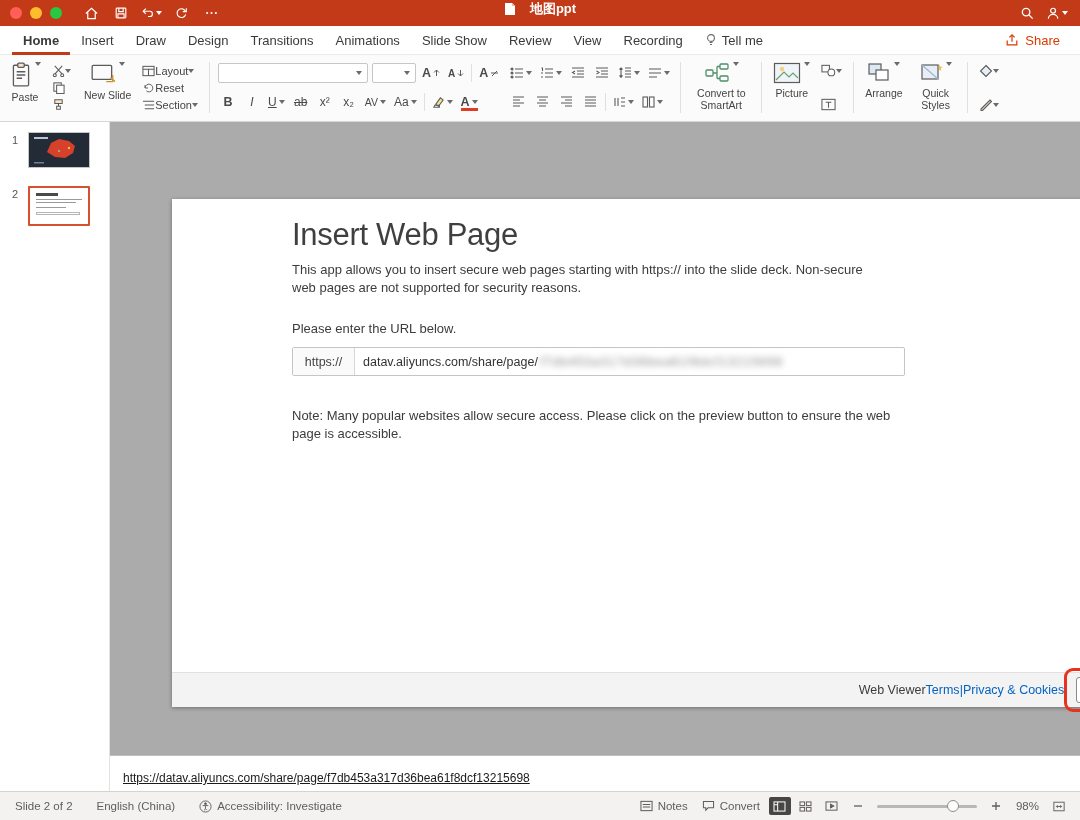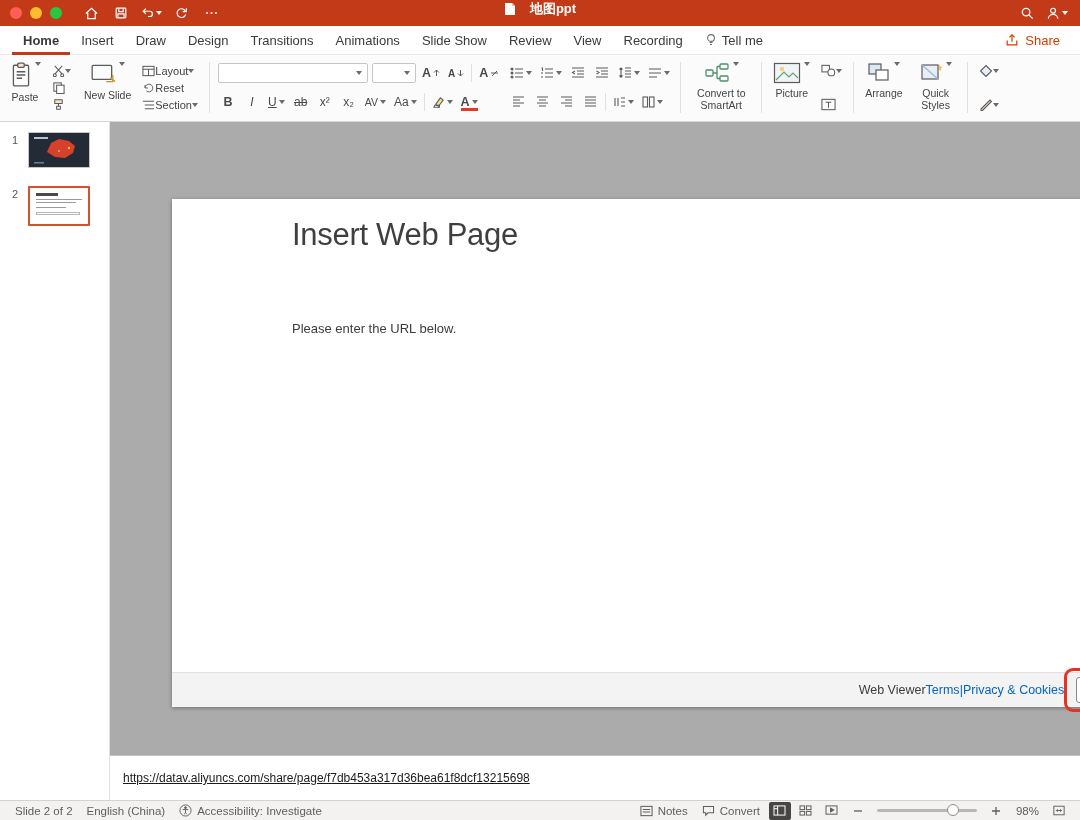--- a/index.html
+++ b/index.html
@@ -66,21 +66,21 @@
   .wv-footer{position:absolute;left:0;right:0;bottom:0;height:35px;background:#f3f3f3;border-top:1px solid #e1e1e1;display:flex;align-items:center;justify-content:flex-end;font-size:12.5px;color:#3c3c3c;overflow:visible;padding-right:26px}
   .wv-footer a{color:#0563c1;text-decoration:none}
   .preview-wrap{border:3px solid #e8321e;border-radius:9px;padding:6px 9px;background:transparent;margin:-10px 0}
   .preview-btn{background:#fff;border:1px solid #8a8a8a;border-radius:3px;font-size:12px;color:#333;padding:5px 15px;font-family:"Liberation Sans",sans-serif}
 
   
   .notespane{position:absolute;left:110px;right:0;top:755px;height:45px;background:#fff;border-top:1px solid #c2c0be;display:flex;align-items:center;padding-left:13px}
   .notespane span{font-size:12px;color:#1a1a1a;text-decoration:underline}
 
   
-  .statusbar{position:absolute;left:0;right:0;bottom:0;height:20px;background:#f4f2f1;border-top:1px solid #d5d2d0;display:flex;align-items:center;font-size:11.5px;color:#605e5c;padding:0 10px;gap:4px}
+  .statusbar{position:absolute;left:0;right:0;bottom:0;height:29px;background:#f4f2f1;border-top:1px solid #d5d2d0;display:flex;align-items:center;font-size:11.5px;color:#605e5c;padding:0 10px;gap:14px}
   .sb-item{display:flex;align-items:center;gap:5px;padding:0 5px;height:20px}
   .sb-right{margin-left:auto;display:flex;align-items:center;gap:4px}
   .viewbtn{width:22px;height:18px;display:flex;align-items:center;justify-content:center;border-radius:2px}
   .viewbtn.sel{background:#484644}
   .zoomtrack{width:100px;height:3px;background:#b9b7b5;border-radius:2px;position:relative;margin:0 4px}
   .zoomthumb{position:absolute;top:-5px;left:70px;width:12px;height:12px;border-radius:50%;background:#fdfdfd;border:1px solid #8f8d8b}
 </style>
 </head>
 <body>
 
@@ -532,21 +532,30 @@
         <div class="tline" style="left:6px;top:14px;width:40px;height:1.2px"></div>
         <div class="tline" style="left:6px;top:19px;width:30px;height:1.2px"></div>
         <div class="tline" style="left:6px;top:24px;width:44px;height:3px;background:#fff;border:.5px solid #b5b5b5"></div>
       </div>
     </div>
   </div>
 
   <div class="canvas">
     <div class="slide">
       <div class="wv-title">Insert Web Page</div>
+      <div class="wv-desc">This app allows you to insert secure web pages starting with https:// into the slide deck. Non-secure web pages are not supported for security reasons.</div>
       <div class="wv-prompt">Please enter the URL below.</div>
+      <div class="wv-inputrow">
+        <div class="wv-prefix">https://</div>
+        <div class="wv-input">
+          <span>datav.aliyuncs.com/share/page/</span>
+          <span class="wv-blur">f7db453a317d36bea61f8dcf13215698</span>
+        </div>
+      </div>
+      <div class="wv-note">Note: Many popular websites allow secure access. Please click on the preview button to ensure the web page is accessible.</div>
       <div class="wv-footer">
         <span>Web Viewer</span>
         <a href="#">Terms</a>
         <span style="color:#0563c1">|</span>
         <a href="#">Privacy &amp; Cookies</a>
         <div class="preview-wrap">
           <button class="preview-btn">Preview</button>
         </div>
       </div>
     </div>

